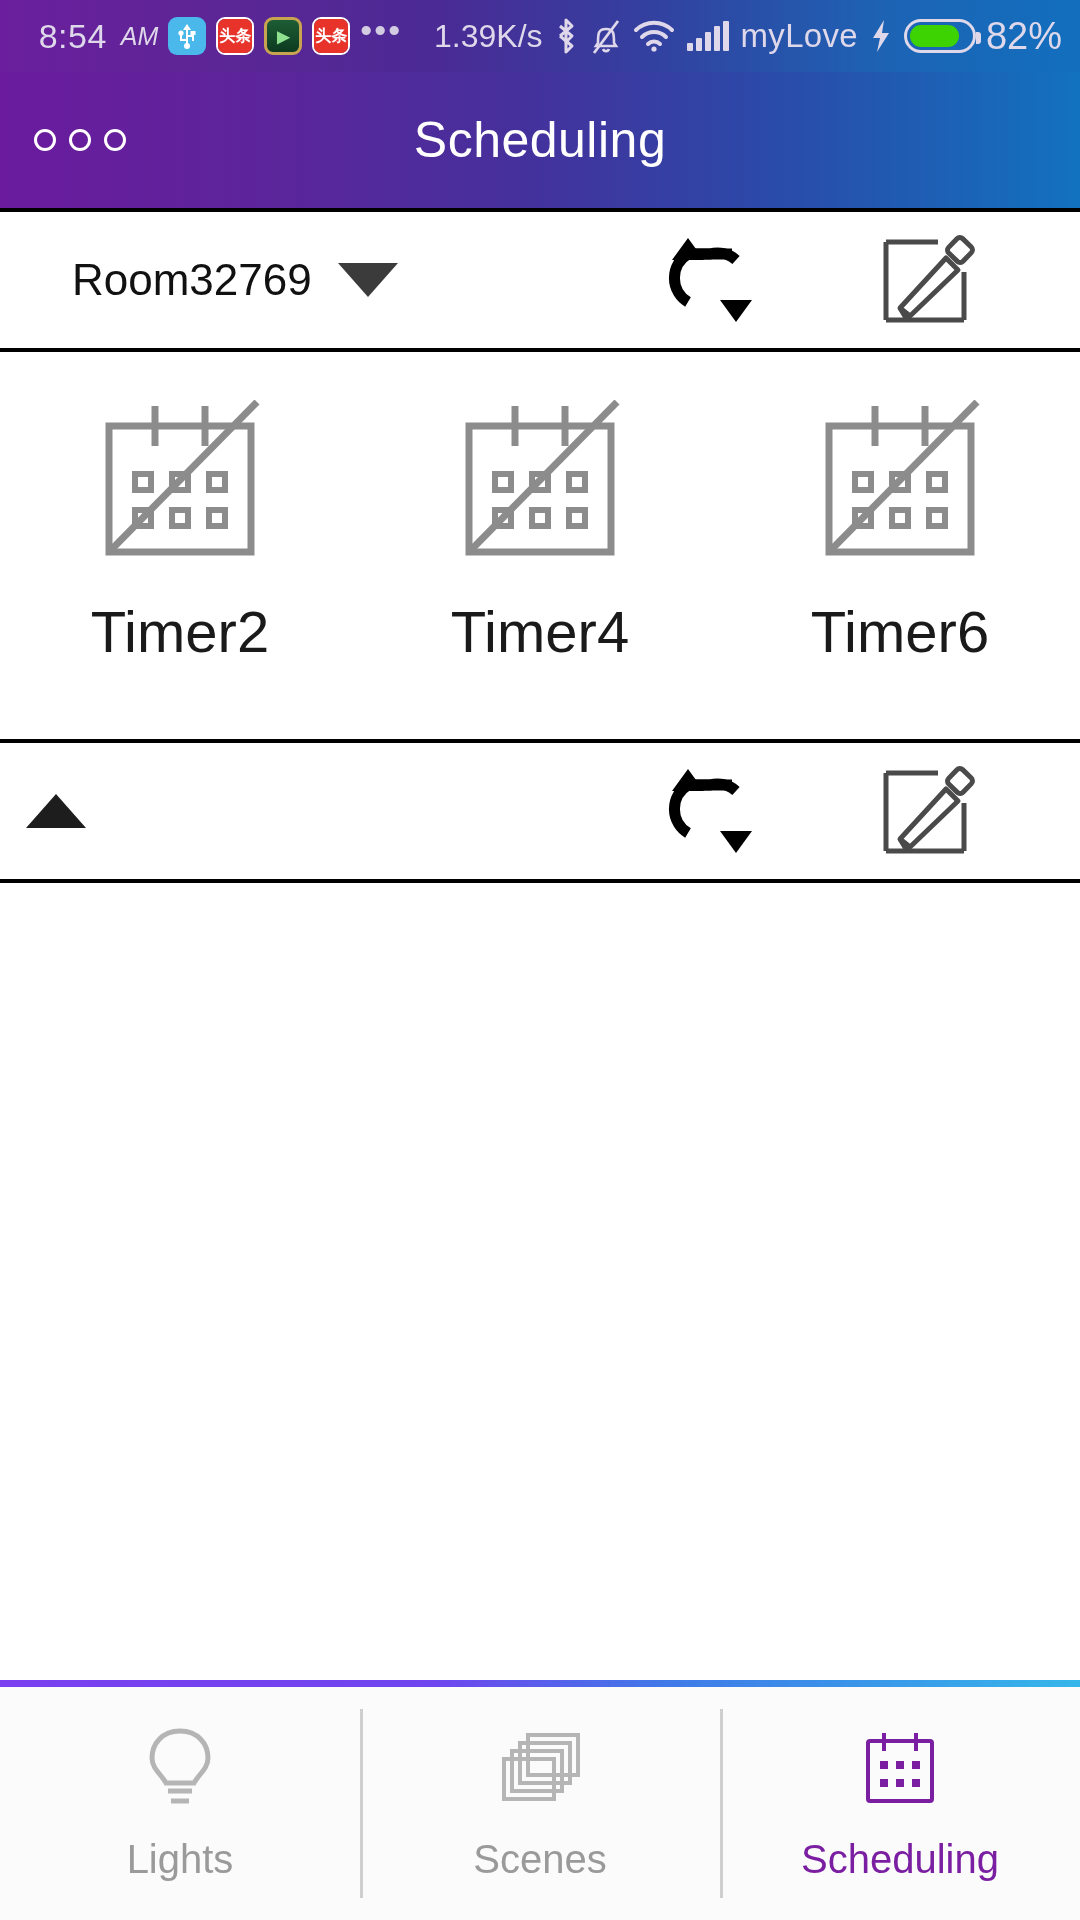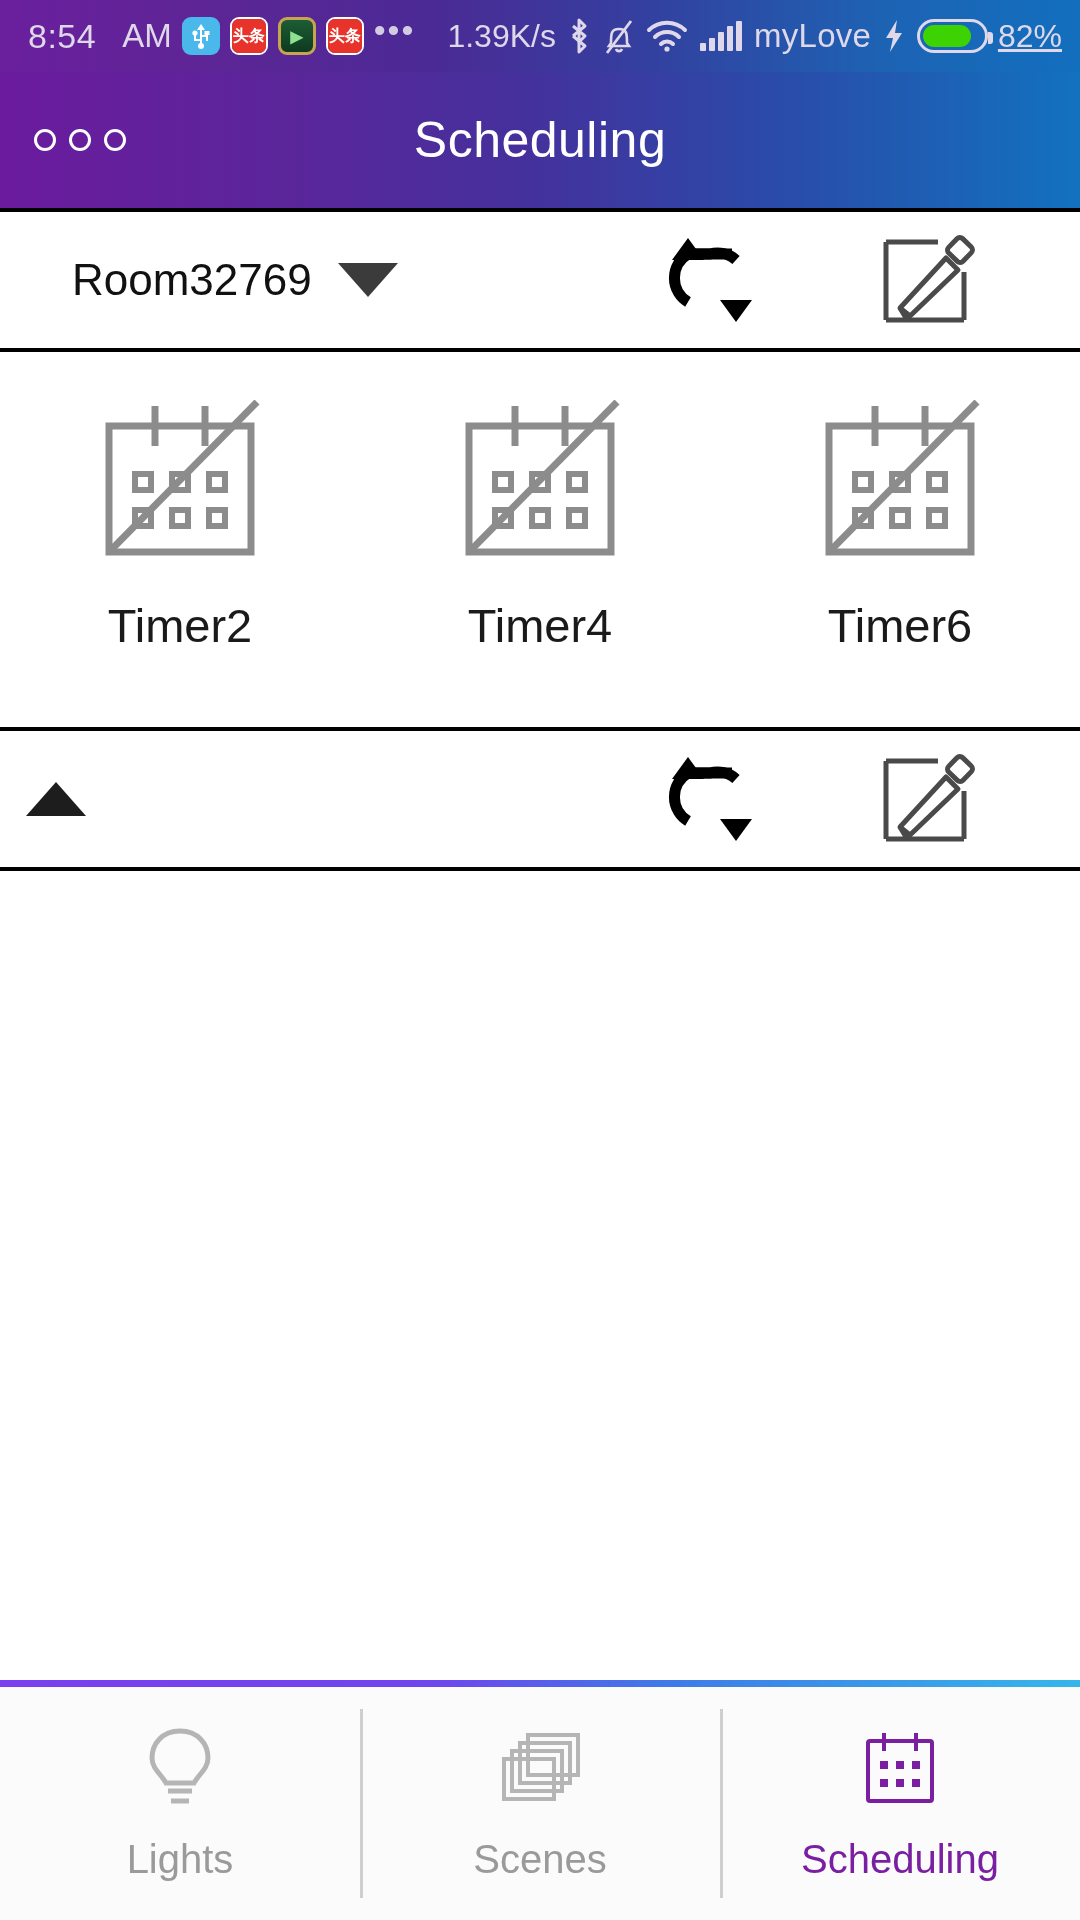--- a/index.html
+++ b/index.html
@@ -17,40 +17,40 @@
     width:1080px;
     background:linear-gradient(90deg,#6b1f9e 0%, #5e2596 18%, #4b2a95 40%, #33409f 60%, #1d63b4 82%, #126fbe 100%);
     display:flex;
     align-items:center;
     padding:0 18px 0 28px;
     gap:10px;
     color:#e8e2f0;
     justify-content:flex-end;
   }
   .sb-time{ font-size:34px; letter-spacing:0.5px; color:#ded8ea; font-weight:400; }
-  .sb-ampm{ font-size:33px; color:#ded8ea; margin-left:16px;}
+  .sb-ampm{ font-size:25px; color:#ded8ea; margin-left:4px;font-style:italic;}
   .sb-appicon{ width:38px; height:38px; border-radius:9px; display:flex; align-items:center; justify-content:center;
                font-size:17px; font-weight:bold; overflow:hidden; flex:none;}
   .ic-usb{ background:#4ab8ea; color:#fff; }
   .ic-news{ background:#fff; color:#e8332a; font-size:15px; line-height:1;
             border:2px solid #fff; }
   .ic-news .nb{ background:#e8332a; color:#fff; width:100%; height:100%; display:flex;
                 align-items:center; justify-content:center; font-size:16px;}
   .ic-green{ background:linear-gradient(#1d5d34,#0d3a20); border:3px solid #c8a451; color:#8fe08f; font-size:16px;}
   .sb-dots{ font-size:34px; line-height:10px; letter-spacing:2px; color:#d3cbe2; padding-bottom:12px;}
   .sb-speed{ font-size:32px; color:#ded8ea; margin-left:22px;}
   .sb-ico{ color:#ded8ea; display:flex; align-items:center; }
   .sb-carrier{ font-size:33px; color:#ded8ea; letter-spacing:0.3px;}
   .sb-batt{
     width:72px;height:34px;border:3px solid #ded8ea;border-radius:17px;position:relative;
     display:flex;align-items:center;padding:3px;
   }
   .sb-batt:after{content:"";position:absolute;right:-8px;top:10px;width:5px;height:12px;background:#ded8ea;border-radius:0 3px 3px 0;}
   .sb-batt i{ display:block;height:100%;background:#3dd302;border-radius:12px;}
-  .sb-pct{ font-size:32px; color:#ded8ea;text-decoration:underline;}
+  .sb-pct{ font-size:38px; color:#ded8ea;}
 
   
   .appbar{
     height:140px;
     background:linear-gradient(90deg,#6a1b9e 0%, #5c259a 25%, #45309c 48%, #2a4ba9 72%, #1272bf 100%);
     display:flex; align-items:center; position:relative;
     border-bottom:4px solid #000;
   }
   .menu-dots{ display:flex; gap:13px; margin-left:34px; }
   .menu-dots span{ width:22px;height:22px;border:3px solid #fff;border-radius:50%; display:block;}
@@ -69,21 +69,21 @@
   .room-caret{ margin-left:26px; width:0;height:0; }
   .caret-down{ border-left:30px solid transparent;border-right:30px solid transparent;border-top:34px solid #3b3b3b;}
   .caret-up{ border-left:30px solid transparent;border-right:30px solid transparent;border-bottom:34px solid #1d1d1d;}
   .room-actions{ margin-left:auto; display:flex; align-items:center; gap:110px; margin-right:100px;}
 
   
   .timer-section{ background:#fff; border-bottom:4px solid #000; padding:28px 0 26px; }
   .timer-grid{ display:grid; grid-template-columns:repeat(3,1fr); }
   .timer-cell{ display:flex; flex-direction:column; align-items:center; padding:20px 0 14px;}
   .timer-cell.empty{ visibility:hidden; }
-  .timer-label{ font-size:47px; color:#1a1a1a; margin-top:34px; }
+  .timer-label{ font-size:58px; color:#1a1a1a; margin-top:34px; }
 
   
   .body-blank{ background:#fff; }
 
   
   .bottomnav{
     position:absolute; left:0; right:0; bottom:0; height:240px; background:#fbfbfb;
     border-top:none;
   }
   .nav-accent{

